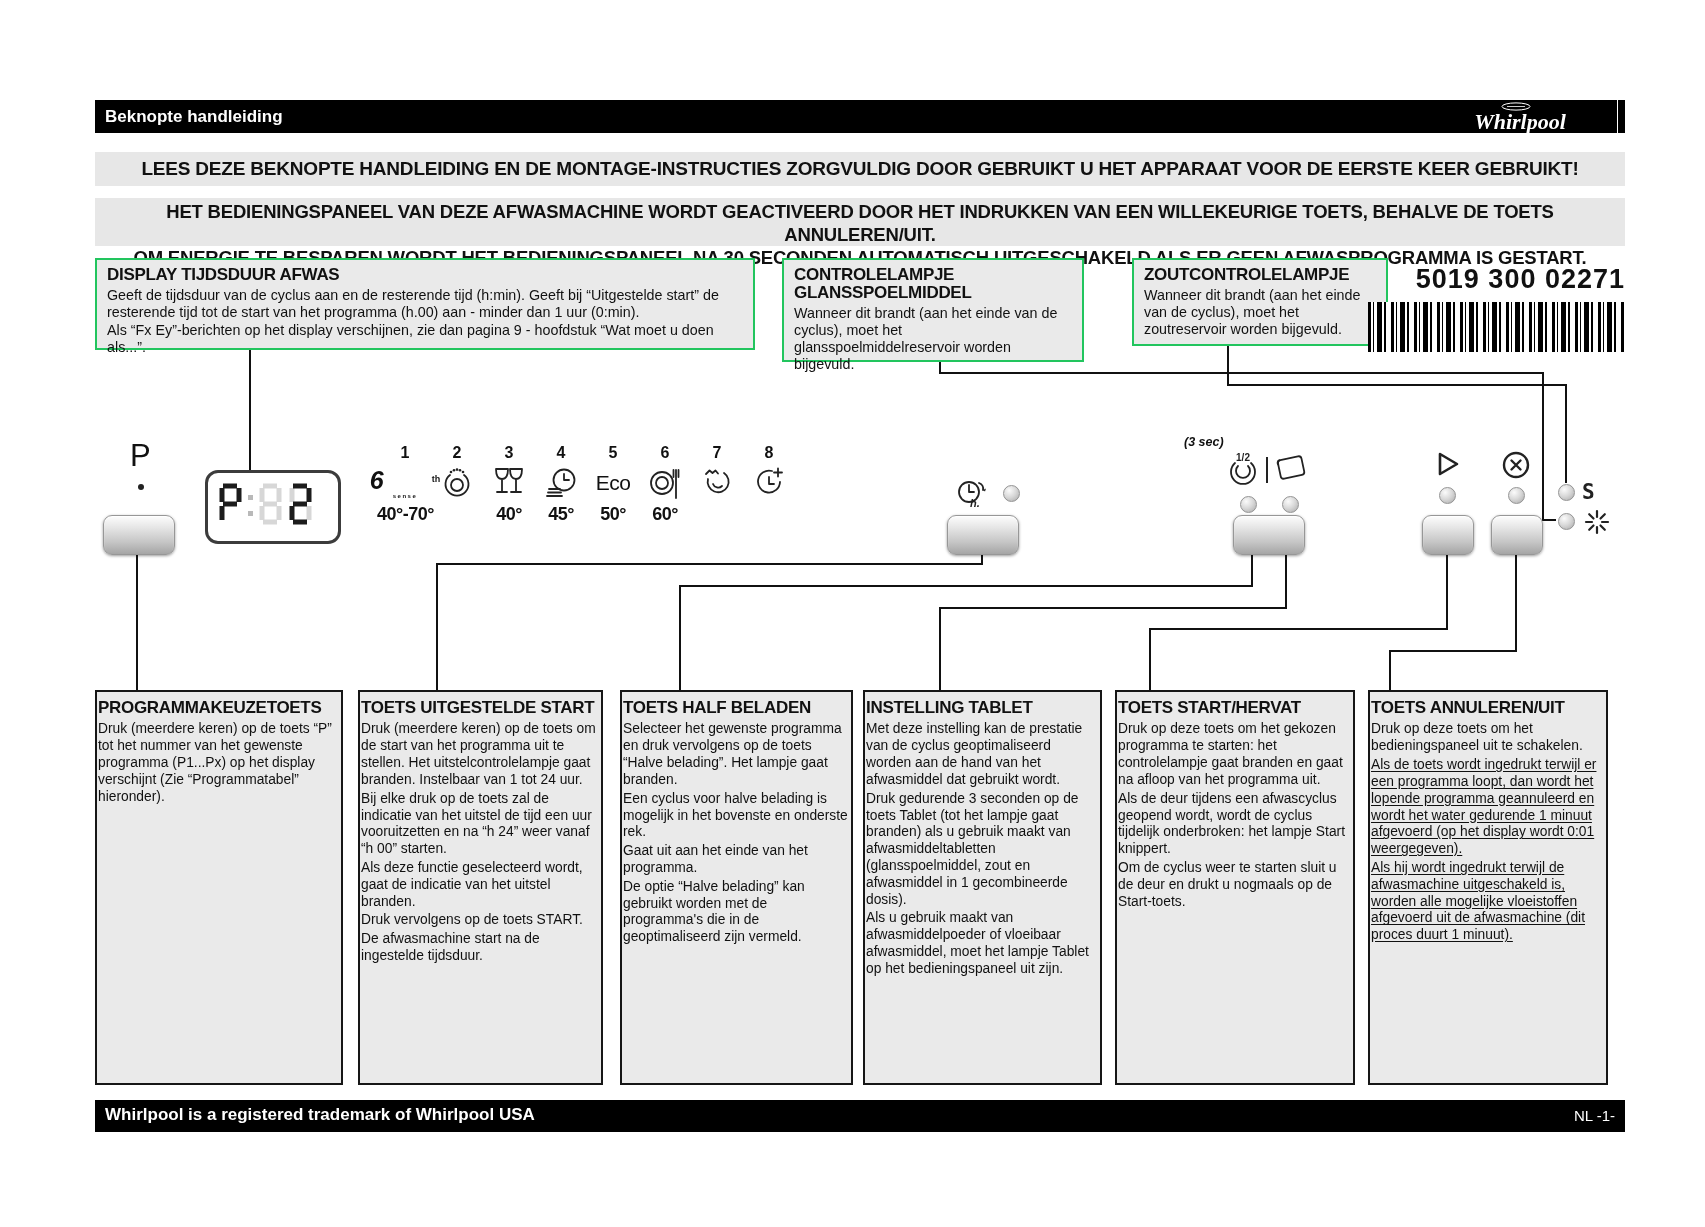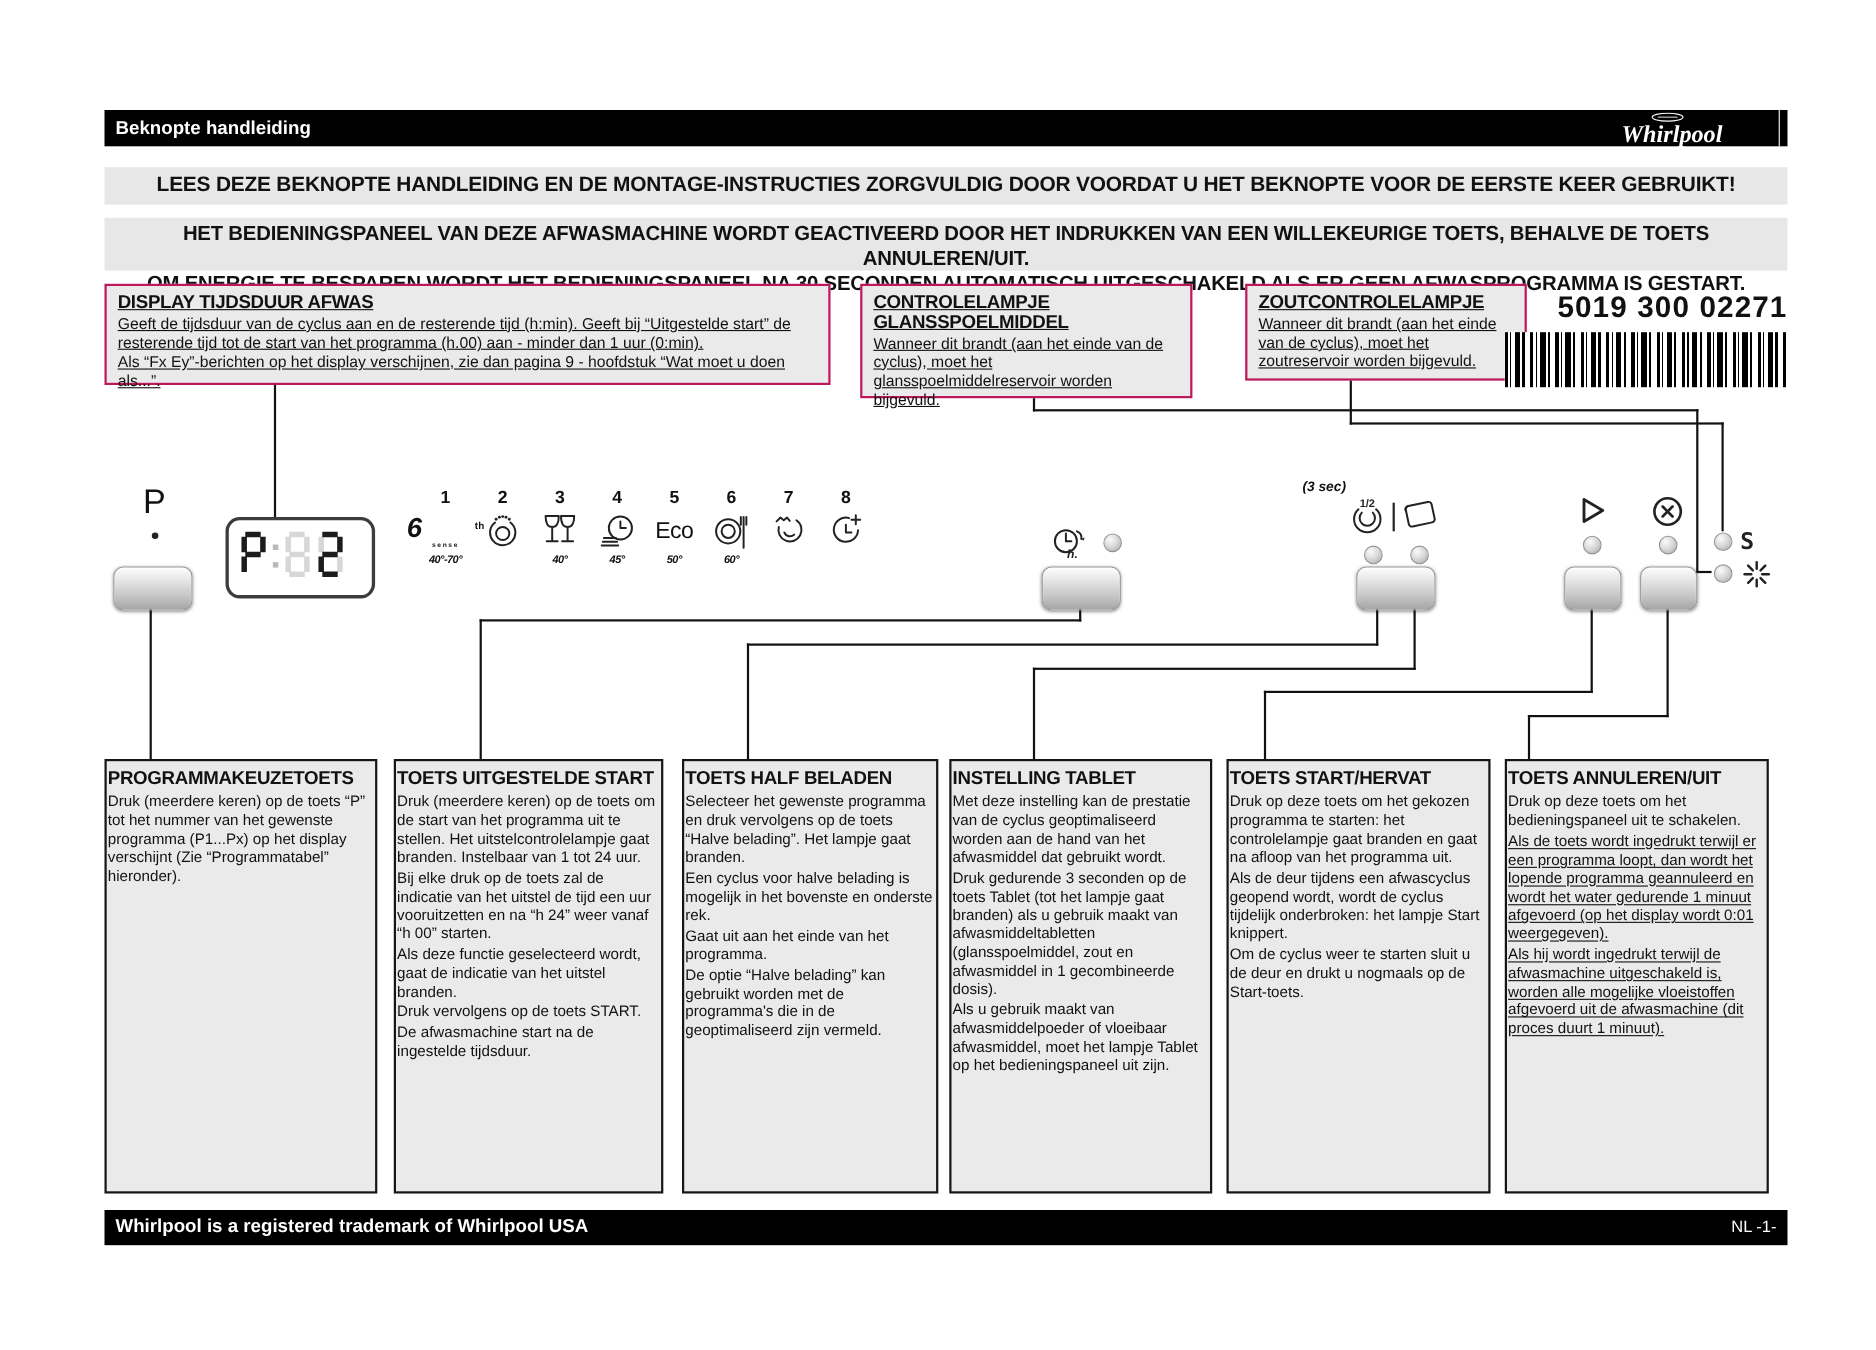--- a/index.html
+++ b/index.html
@@ -1,36 +1,36 @@
 <!DOCTYPE html>
 <html><head>
 <meta charset="utf-8">
 <style>
   html,body{margin:0;padding:0;background:#fff;}
   body{font-family:"Liberation Sans",sans-serif;color:#111;}
   #page{position:relative;width:1705px;height:1227px;background:#fff;overflow:hidden;}
   .abs{position:absolute;}
   .bar{background:#000;color:#fff;}
   .banner{background:#e7e7e7;text-align:center;font-weight:bold;letter-spacing:-0.2px;}
-  .ibox{background:#eaeaea;border:2px solid #be185d;padding:6px 10px;box-sizing:border-box;text-decoration:underline;}
+  .ibox{background:#eaeaea;border:2px solid #22c55e;padding:6px 10px;box-sizing:border-box;}
   .ibox .title{font-weight:bold;font-size:17px;line-height:1.05;letter-spacing:-0.3px;margin-bottom:3px;}
   .para{margin:0 0 1px 0;font-size:14.3px;line-height:1.2;}
   .para.u{text-decoration:underline;text-underline-offset:2px;}
   .bbox{background:#eaeaea;border:2px solid #161616;padding:7px 1px;box-sizing:border-box;z-index:3;}
   .bbox .title{font-weight:bold;font-size:17px;line-height:1.08;letter-spacing:-0.3px;margin-bottom:4px;}
   .bbox .para{margin:0 0 2px 0;font-size:13.8px;line-height:1.22;}
   .wire{background:#111;z-index:1;}
   .btn{border-radius:9px;border:1px solid #979797;
        background:linear-gradient(180deg,#fdfdfd 0%,#e6e6e6 30%,#c6c6c6 68%,#a5a5a5 100%);
        box-shadow:0 1px 3px rgba(0,0,0,.4), inset 0 1px 1px #fff;z-index:2;}
   .led{width:15px;height:15px;border-radius:50%;border:1px solid #949494;
        background:radial-gradient(circle at 35% 30%,#fbfbfb 0%,#d8d8d8 48%,#a8a8a8 100%);z-index:2;}
   .pcol{text-align:center;z-index:2;}
   .pnum{font-size:16px;font-weight:bold;line-height:1;margin-bottom:4px;}
-  .ptemp{font-size:10px;font-weight:bold;margin-top:3px;white-space:nowrap;letter-spacing:-0.5px;font-style:italic;}
+  .ptemp{font-size:18px;font-weight:bold;margin-top:3px;white-space:nowrap;letter-spacing:-0.5px;}
   .glyph{display:flex;align-items:center;justify-content:center;height:36px;}
   svg{display:block;}
   .stroke{stroke:#222;fill:none;stroke-width:1.8;stroke-linecap:round;stroke-linejoin:round;}
   .seg-ghost{stroke:#d7d7d7;}
   .seg-dark{stroke:#1c1c1c;}
   .footer-left{font-weight:bold;font-size:17px;}
   .footer-right{font-size:15px;}
 </style>
 </head>
 <body>
@@ -43,21 +43,21 @@
       <svg class="abs" style="left:72px;top:1px;" width="34" height="9" viewBox="0 0 34 9">
         <ellipse cx="17" cy="4.5" rx="14" ry="3.6" fill="none" stroke="#fff" stroke-width="1"></ellipse>
         <path d="M8 4.5 h18" stroke="#fff" stroke-width="0.8" fill="none"></path>
       </svg>
       <div class="abs" style="left:0;top:8px;width:186px;text-align:center;font-family:'Liberation Serif',serif;font-style:italic;font-size:22px;font-weight:bold;">Whirlpool</div>
     </div>
     <div class="abs" style="left:1522px;top:0;width:1px;height:33px;background:#fff;"></div>
     <div class="abs" style="left:1530px;top:2px;width:92px;text-align:center;font-size:26px;">Tabel</div>
   </div>
 
-  <div class="abs banner" style="left:95px;top:152px;width:1530px;height:34px;line-height:34px;font-size:19px;">LEES DEZE BEKNOPTE HANDLEIDING EN DE MONTAGE-INSTRUCTIES ZORGVULDIG DOOR VOORDAT U HET BEKNOPTE VOOR DE EERSTE KEER GEBRUIKT!</div>
+  <div class="abs banner" style="left:95px;top:152px;width:1530px;height:34px;line-height:34px;font-size:19px;">LEES DEZE BEKNOPTE HANDLEIDING EN DE MONTAGE-INSTRUCTIES ZORGVULDIG DOOR GEBRUIKT U HET APPARAAT VOOR DE EERSTE KEER GEBRUIKT!</div>
   <div class="abs banner" style="left:95px;top:198px;width:1530px;height:48px;font-size:18.5px;padding-top:2px;box-sizing:border-box;">
     <div style="line-height:23px;">HET BEDIENINGSPANEEL VAN DEZE AFWASMACHINE WORDT GEACTIVEERD DOOR HET INDRUKKEN VAN EEN WILLEKEURIGE TOETS, BEHALVE DE TOETS ANNULEREN/UIT.</div>
     <div style="line-height:23px;">OM ENERGIE TE BESPAREN WORDT HET BEDIENINGSPANEEL NA 30 SECONDEN AUTOMATISCH UITGESCHAKELD ALS ER GEEN AFWASPROGRAMMA IS GESTART.</div>
   </div>
 
   <div class="abs ibox" style="left:95px;top:258px;width:660px;height:92px;">
     <div class="title">DISPLAY TIJDSDUUR AFWAS</div>
     <div>
         <p class="para">Geeft de tijdsduur van de cyclus aan en de resterende tijd (h:min). Geeft bij “Uitgestelde start” de resterende tijd tot de start van het programma (h.00) aan - minder dan 1 uur (0:min).</p>
         <p class="para">Als “Fx Ey”-berichten op het display verschijnen, zie dan pagina 9 - hoofdstuk “Wat moet u doen als...”.</p>

